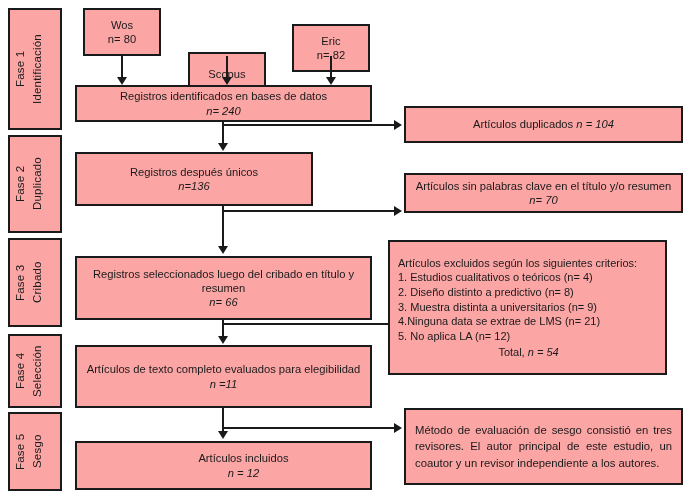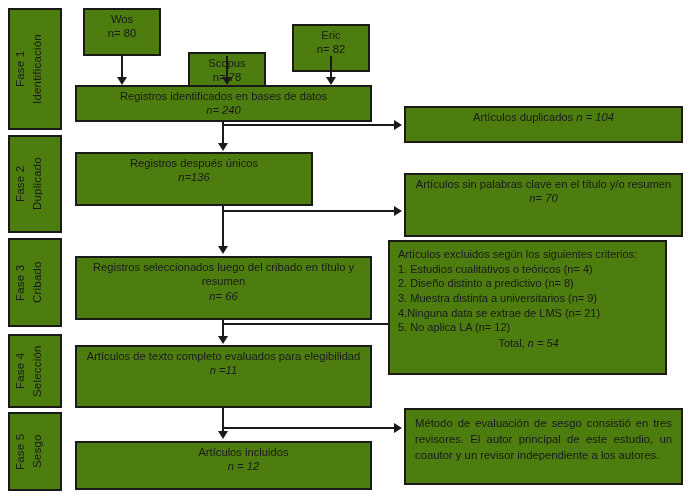--- a/index.html
+++ b/index.html
@@ -15,24 +15,24 @@
   #diagram {
     position: relative;
     width: 700px;
     height: 497px;
     background: #ffffff;
     overflow: hidden;
   }
   .box {
     position: absolute;
     box-sizing: border-box;
-    background: #4d7c0f;
+    background: #fca5a5;
     border: 2px solid #1a1a1a;
     display: flex;
-    align-items: flex-start;
+    align-items: center;
     justify-content: center;
     text-align: center;
     font-size: 11.2px;
     line-height: 1.28;
     color: #1a1a1a;
     padding: 2px 4px;
   }
   .box .inner {
     width: 100%;
   }
@@ -206,21 +206,21 @@
   <div class="hline" style="left:222px; top:427px; width:174px;"></div>
   <div class="arrow-right" style="left:394px; top:423px;"></div>
 
   <div class="box" style="left:404px; top:106px; width:279px; height:37px;">
     <span class="inner">
       <span>Artículos duplicados</span>
       <span class="it">n = 104</span>
     </span>
   </div>
 
-  <div class="box" style="left:404px; top:173px; width:279px; height:64px;">
+  <div class="box" style="left:404px; top:173px; width:279px; height:40px;">
     <span class="inner">
       <span>Artículos sin palabras clave en el título y/o resumen</span>
       <span class="it">n= 70</span>
     </span>
   </div>
 
   <div class="box excl" style="left:388px; top:240px; width:279px; height:135px;">
     <span class="inner">
       <span>Artículos excluidos según los siguientes criterios:</span><br>
       <span>1. Estudios cualitativos o teóricos (n= 4)</span><br>

